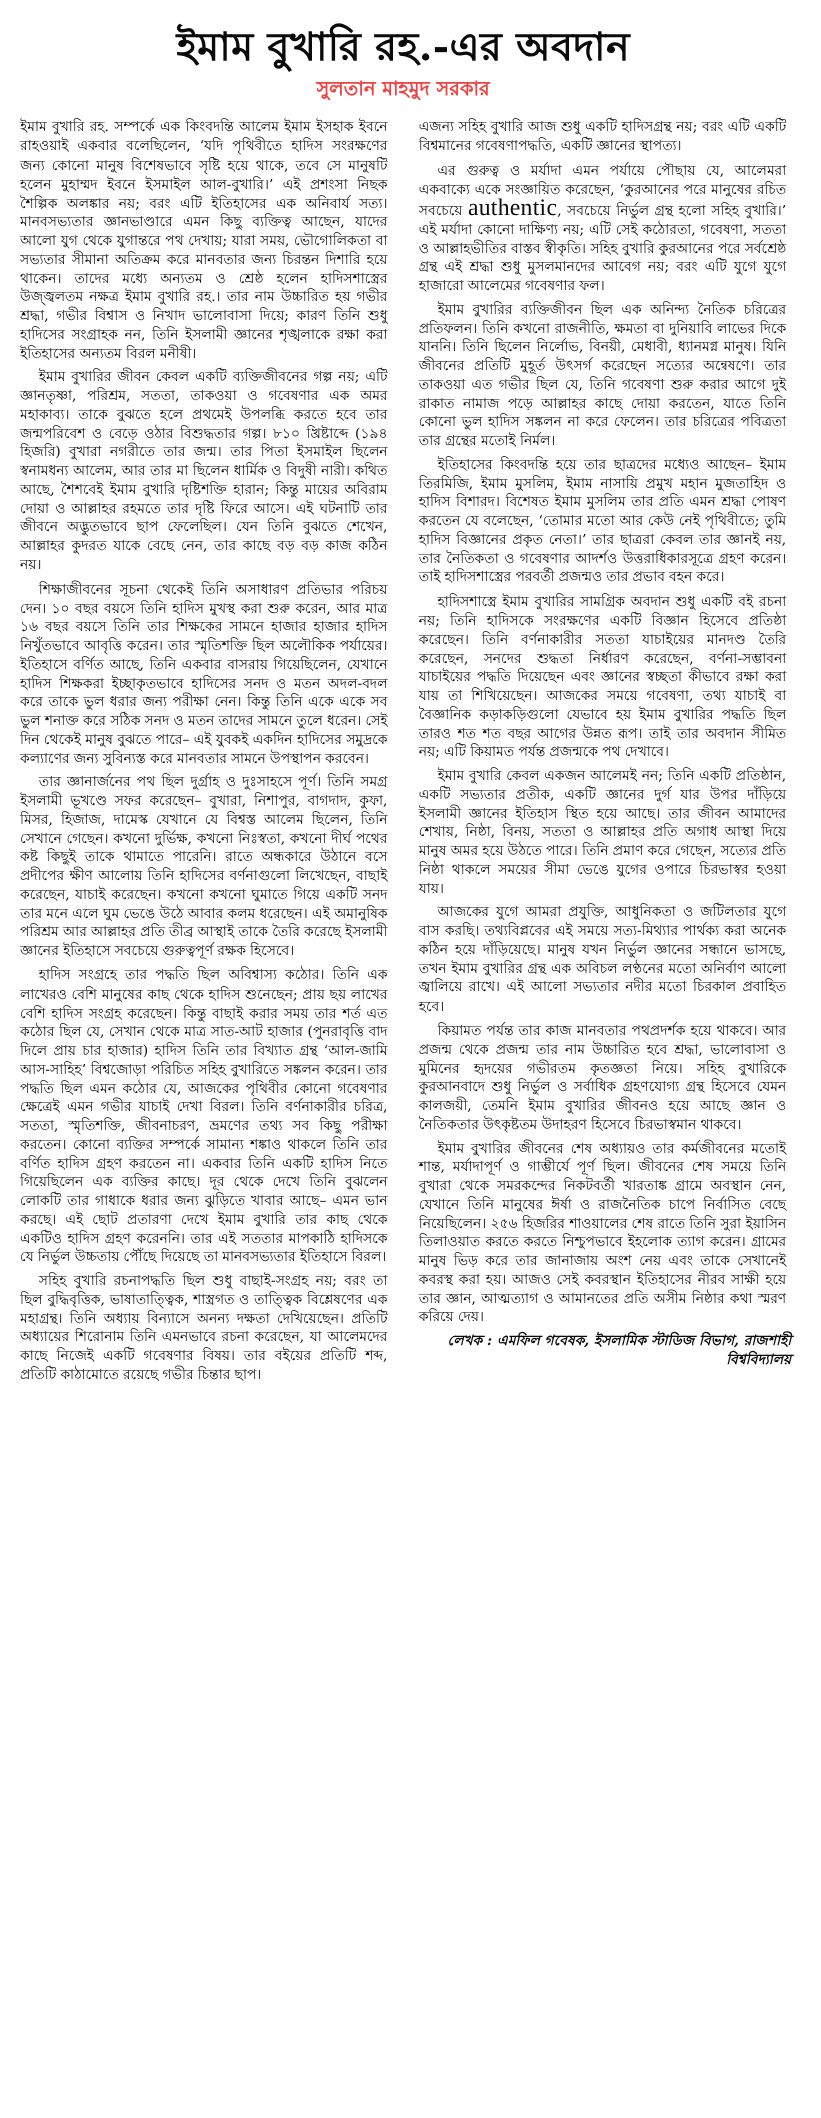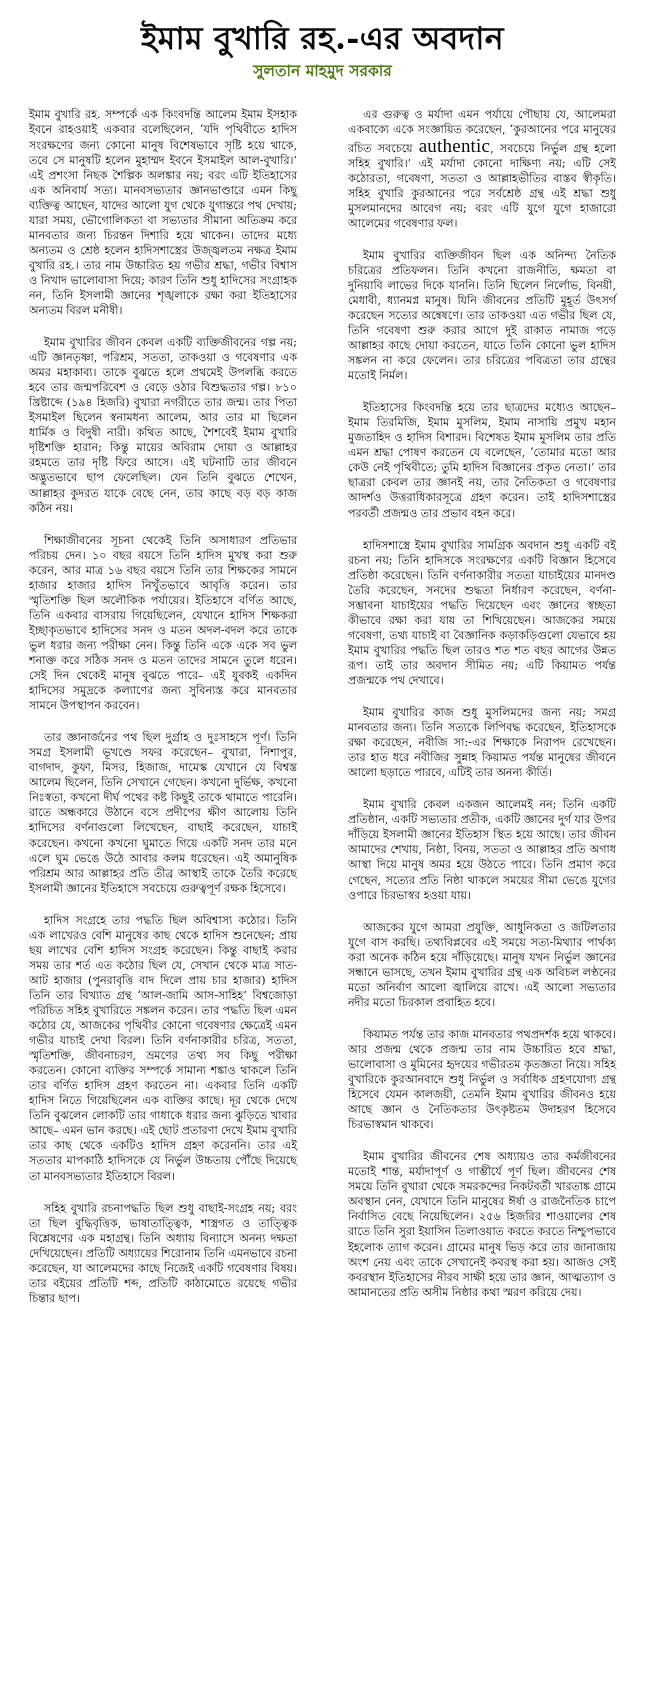--- a/index.html
+++ b/index.html
@@ -39,21 +39,21 @@
     color: #0a0a0a;
     margin: 6px 0 4px 0;
     white-space: nowrap;
     transform: scaleX(1.02);
   }
   .byline {
     font-family: "DejaVu Serif", "Liberation Serif", serif;
     font-size: 15.5px;
     font-weight: 700;
     line-height: 1.2;
-    color: #4d7c0f;
+    color: #ef4444;
     margin: 0 0 10px 0;
   }
 
   
   .columns {
     display: flex;
     flex-direction: row;
     align-items: flex-start;
     justify-content: space-between;
     gap: 0;
@@ -70,21 +70,21 @@
     width: 9px;
     flex: 0 0 9px;
   }
 
   p.para {
     font-family: "DejaVu Serif", "Liberation Serif", serif;
     font-size: 11.1px;
     line-height: 15.05px;
     text-align: justify;
     text-justify: inter-word;
-    margin: 17px;
+    margin: 4px;
     padding: 0;
     text-indent: 15px;
     word-spacing: -0.2px;
     letter-spacing: 0px;
     color: #0b0b0b;
     hyphens: none;
   }
   p.para.first { text-indent: 0; }
 
   .latin {
@@ -135,26 +135,30 @@
         <p class="para">শিক্ষাজীবনের সূচনা থেকেই তিনি অসাধারণ প্রতিভার পরিচয় দেন। ১০ বছর বয়সে তিনি হাদিস মুখস্থ করা শুরু করেন, আর মাত্র ১৬ বছর বয়সে তিনি তার শিক্ষকের সামনে হাজার হাজার হাদিস নিখুঁতভাবে আবৃত্তি করেন। তার স্মৃতিশক্তি ছিল অলৌকিক পর্যায়ের। ইতিহাসে বর্ণিত আছে, তিনি একবার বাসরায় গিয়েছিলেন, যেখানে হাদিস শিক্ষকরা ইচ্ছাকৃতভাবে হাদিসের সনদ ও মতন অদল-বদল করে তাকে ভুল ধরার জন্য পরীক্ষা নেন। কিন্তু তিনি একে একে সব ভুল শনাক্ত করে সঠিক সনদ ও মতন তাদের সামনে তুলে ধরেন। সেই দিন থেকেই মানুষ বুঝতে পারে– এই যুবকই একদিন হাদিসের সমুদ্রকে কল্যাণের জন্য সুবিন্যস্ত করে মানবতার সামনে উপস্থাপন করবেন।</p>
         <p class="para">তার জ্ঞানার্জনের পথ ছিল দুর্গ্রাহ ও দুঃসাহসে পূর্ণ। তিনি সমগ্র ইসলামী ভূখণ্ডে সফর করেছেন– বুখারা, নিশাপুর, বাগদাদ, কুফা, মিসর, হিজাজ, দামেস্ক যেখানে যে বিশ্বস্ত আলেম ছিলেন, তিনি সেখানে গেছেন। কখনো দুর্ভিক্ষ, কখনো নিঃস্বতা, কখনো দীর্ঘ পথের কষ্ট কিছুই তাকে থামাতে পারেনি। রাতে অন্ধকারে উঠানে বসে প্রদীপের ক্ষীণ আলোয় তিনি হাদিসের বর্ণনাগুলো লিখেছেন, বাছাই করেছেন, যাচাই করেছেন। কখনো কখনো ঘুমাতে গিয়ে একটি সনদ তার মনে এলে ঘুম ভেঙে উঠে আবার কলম ধরেছেন। এই অমানুষিক পরিশ্রম আর আল্লাহর প্রতি তীব্র আস্থাই তাকে তৈরি করেছে ইসলামী জ্ঞানের ইতিহাসে সবচেয়ে গুরুত্বপূর্ণ রক্ষক হিসেবে।</p>
         <p class="para">হাদিস সংগ্রহে তার পদ্ধতি ছিল অবিশ্বাস্য কঠোর। তিনি এক লাখেরও বেশি মানুষের কাছ থেকে হাদিস শুনেছেন; প্রায় ছয় লাখের বেশি হাদিস সংগ্রহ করেছেন। কিন্তু বাছাই করার সময় তার শর্ত এত কঠোর ছিল যে, সেখান থেকে মাত্র সাত-আট হাজার (পুনরাবৃত্তি বাদ দিলে প্রায় চার হাজার) হাদিস তিনি তার বিখ্যাত গ্রন্থ ‘আল-জামি আস-সাহিহ’ বিশ্বজোড়া পরিচিত সহিহ বুখারিতে সঙ্কলন করেন। তার পদ্ধতি ছিল এমন কঠোর যে, আজকের পৃথিবীর কোনো গবেষণার ক্ষেত্রেই এমন গভীর যাচাই দেখা বিরল। তিনি বর্ণনাকারীর চরিত্র, সততা, স্মৃতিশক্তি, জীবনাচরণ, ভ্রমণের তথ্য সব কিছু পরীক্ষা করতেন। কোনো ব্যক্তির সম্পর্কে সামান্য শঙ্কাও থাকলে তিনি তার বর্ণিত হাদিস গ্রহণ করতেন না। একবার তিনি একটি হাদিস নিতে গিয়েছিলেন এক ব্যক্তির কাছে। দূর থেকে দেখে তিনি বুঝলেন লোকটি তার গাধাকে ধরার জন্য ঝুড়িতে খাবার আছে– এমন ভান করছে। এই ছোট প্রতারণা দেখে ইমাম বুখারি তার কাছ থেকে একটিও হাদিস গ্রহণ করেননি। তার এই সততার মাপকাঠি হাদিসকে যে নির্ভুল উচ্চতায় পৌঁছে দিয়েছে তা মানবসভ্যতার ইতিহাসে বিরল।</p>
         <p class="para">সহিহ বুখারি রচনাপদ্ধতি ছিল শুধু বাছাই-সংগ্রহ নয়; বরং তা ছিল বুদ্ধিবৃত্তিক, ভাষাতাত্ত্বিক, শাস্ত্রগত ও তাত্ত্বিক বিশ্লেষণের এক মহাগ্রন্থ। তিনি অধ্যায় বিন্যাসে অনন্য দক্ষতা দেখিয়েছেন। প্রতিটি অধ্যায়ের শিরোনাম তিনি এমনভাবে রচনা করেছেন, যা আলেমদের কাছে নিজেই একটি গবেষণার বিষয়। তার বইয়ের প্রতিটি শব্দ, প্রতিটি কাঠামোতে রয়েছে গভীর চিন্তার ছাপ।</p>
       </div>
 
     <div class="gutter"></div>
 
     <div class="col col-right" id="col-right">
       <div id="right-paras">
+          <p class="para first">এজন্য সহিহ বুখারি আজ শুধু একটি হাদিসগ্রন্থ নয়; বরং এটি একটি বিশ্বমানের গবেষণাপদ্ধতি, একটি জ্ঞানের স্থাপত্য।</p>
           <p class="para">এর গুরুত্ব ও মর্যাদা এমন পর্যায়ে পৌছায় যে, আলেমরা একবাক্যে একে সংজ্ঞায়িত করেছেন, ‘কুরআনের পরে মানুষের রচিত সবচেয়ে <span class="latin">authentic</span>, সবচেয়ে নির্ভুল গ্রন্থ হলো সহিহ বুখারি।’ এই মর্যাদা কোনো দাক্ষিণ্য নয়; এটি সেই কঠোরতা, গবেষণা, সততা ও আল্লাহভীতির বাস্তব স্বীকৃতি। সহিহ বুখারি কুরআনের পরে সর্বশ্রেষ্ঠ গ্রন্থ এই শ্রদ্ধা শুধু মুসলমানদের আবেগ নয়; বরং এটি যুগে যুগে হাজারো আলেমের গবেষণার ফল।</p>
           <p class="para">ইমাম বুখারির ব্যক্তিজীবন ছিল এক অনিন্দ্য নৈতিক চরিত্রের প্রতিফলন। তিনি কখনো রাজনীতি, ক্ষমতা বা দুনিয়াবি লাভের দিকে যাননি। তিনি ছিলেন নির্লোভ, বিনয়ী, মেধাবী, ধ্যানমগ্ন মানুষ। যিনি জীবনের প্রতিটি মুহূর্ত উৎসর্গ করেছেন সত্যের অন্বেষণে। তার তাকওয়া এত গভীর ছিল যে, তিনি গবেষণা শুরু করার আগে দুই রাকাত নামাজ পড়ে আল্লাহর কাছে দোয়া করতেন, যাতে তিনি কোনো ভুল হাদিস সঙ্কলন না করে ফেলেন। তার চরিত্রের পবিত্রতা তার গ্রন্থের মতোই নির্মল।</p>
           <p class="para">ইতিহাসের কিংবদন্তি হয়ে তার ছাত্রদের মধ্যেও আছেন– ইমাম তিরমিজি, ইমাম মুসলিম, ইমাম নাসায়ি প্রমুখ মহান মুজতাহিদ ও হাদিস বিশারদ। বিশেষত ইমাম মুসলিম তার প্রতি এমন শ্রদ্ধা পোষণ করতেন যে বলেছেন, ‘তোমার মতো আর কেউ নেই পৃথিবীতে; তুমি হাদিস বিজ্ঞানের প্রকৃত নেতা।’ তার ছাত্ররা কেবল তার জ্ঞানই নয়, তার নৈতিকতা ও গবেষণার আদর্শও উত্তরাধিকারসূত্রে গ্রহণ করেন। তাই হাদিসশাস্ত্রের পরবর্তী প্রজন্মও তার প্রভাব বহন করে।</p>
           <p class="para">হাদিসশাস্ত্রে ইমাম বুখারির সামগ্রিক অবদান শুধু একটি বই রচনা নয়; তিনি হাদিসকে সংরক্ষণের একটি বিজ্ঞান হিসেবে প্রতিষ্ঠা করেছেন। তিনি বর্ণনাকারীর সততা যাচাইয়ের মানদণ্ড তৈরি করেছেন, সনদের শুদ্ধতা নির্ধারণ করেছেন, বর্ণনা-সম্ভাবনা যাচাইয়ের পদ্ধতি দিয়েছেন এবং জ্ঞানের স্বচ্ছতা কীভাবে রক্ষা করা যায় তা শিখিয়েছেন। আজকের সময়ে গবেষণা, তথ্য যাচাই বা বৈজ্ঞানিক কড়াকড়িগুলো যেভাবে হয় ইমাম বুখারির পদ্ধতি ছিল তারও শত শত বছর আগের উন্নত রূপ। তাই তার অবদান সীমিত নয়; এটি কিয়ামত পর্যন্ত প্রজন্মকে পথ দেখাবে।</p>
-          <p class="para">ইমাম বুখারির কাজ শুধু মুসলিমদের জন্য নয়; সমগ্র মানবতার জন্য। তিনি সত্যকে লিপিবদ্ধ করেছেন, ইতিহাসকে রক্ষা করেছেন, নবীজি সা:-এর শিক্ষাকে নিরাপদ রেখেছেন। তার হাত ধরে নবীজির সুন্নাহ কিয়ামত পর্যন্ত মানুষের জীবনে আলো ছড়াতে পারবে, এটিই তার অনন্য কীর্তি।</p>
           <p class="para">ইমাম বুখারি কেবল একজন আলেমই নন; তিনি একটি প্রতিষ্ঠান, একটি সভ্যতার প্রতীক, একটি জ্ঞানের দুর্গ যার উপর দাঁড়িয়ে ইসলামী জ্ঞানের ইতিহাস স্থিত হয়ে আছে। তার জীবন আমাদের শেখায়, নিষ্ঠা, বিনয়, সততা ও আল্লাহর প্রতি অগাধ আস্থা দিয়ে মানুষ অমর হয়ে উঠতে পারে। তিনি প্রমাণ করে গেছেন, সত্যের প্রতি নিষ্ঠা থাকলে সময়ের সীমা ভেঙে যুগের ওপারে চিরভাস্বর হওয়া যায়।</p>
           <p class="para">আজকের যুগে আমরা প্রযুক্তি, আধুনিকতা ও জটিলতার যুগে বাস করছি। তথ্যবিপ্লবের এই সময়ে সত্য-মিথ্যার পার্থক্য করা অনেক কঠিন হয়ে দাঁড়িয়েছে। মানুষ যখন নির্ভুল জ্ঞানের সন্ধানে ভাসছে, তখন ইমাম বুখারির গ্রন্থ এক অবিচল লণ্ঠনের মতো অনির্বাণ আলো জ্বালিয়ে রাখে। এই আলো সভ্যতার নদীর মতো চিরকাল প্রবাহিত হবে।</p>
           <p class="para">কিয়ামত পর্যন্ত তার কাজ মানবতার পথপ্রদর্শক হয়ে থাকবে। আর প্রজন্ম থেকে প্রজন্ম তার নাম উচ্চারিত হবে শ্রদ্ধা, ভালোবাসা ও মুমিনের হৃদয়ের গভীরতম কৃতজ্ঞতা নিয়ে। সহিহ বুখারিকে কুরআনবাদে শুধু নির্ভুল ও সর্বাধিক গ্রহণযোগ্য গ্রন্থ হিসেবে যেমন কালজয়ী, তেমনি ইমাম বুখারির জীবনও হয়ে আছে জ্ঞান ও নৈতিকতার উৎকৃষ্টতম উদাহরণ হিসেবে চিরভাস্বমান থাকবে।</p>
           <p class="para">ইমাম বুখারির জীবনের শেষ অধ্যায়ও তার কর্মজীবনের মতোই শান্ত, মর্যাদাপূর্ণ ও গাম্ভীর্যে পূর্ণ ছিল। জীবনের শেষ সময়ে তিনি বুখারা থেকে সমরকন্দের নিকটবর্তী খারতাঙ্ক গ্রামে অবস্থান নেন, যেখানে তিনি মানুষের ঈর্ষা ও রাজনৈতিক চাপে নির্বাসিত বেছে নিয়েছিলেন। ২৫৬ হিজরির শাওয়ালের শেষ রাতে তিনি সুরা ইয়াসিন তিলাওয়াত করতে করতে নিশ্চুপভাবে ইহলোক ত্যাগ করেন। গ্রামের মানুষ ভিড় করে তার জানাজায় অংশ নেয় এবং তাকে সেখানেই কবরস্থ করা হয়। আজও সেই কবরস্থান ইতিহাসের নীরব সাক্ষী হয়ে তার জ্ঞান, আত্মত্যাগ ও আমানতের প্রতি অসীম নিষ্ঠার কথা স্মরণ করিয়ে দেয়।</p>
         </div>
+      <p class="credit">
+        <span class="credit-label">লেখক :</span>
+        <span>এমফিল গবেষক, ইসলামিক স্টাডিজ বিভাগ, রাজশাহী বিশ্ববিদ্যালয়</span>
+      </p>
     </div>
 
   </div>
 </div>
 
 </body></html>

